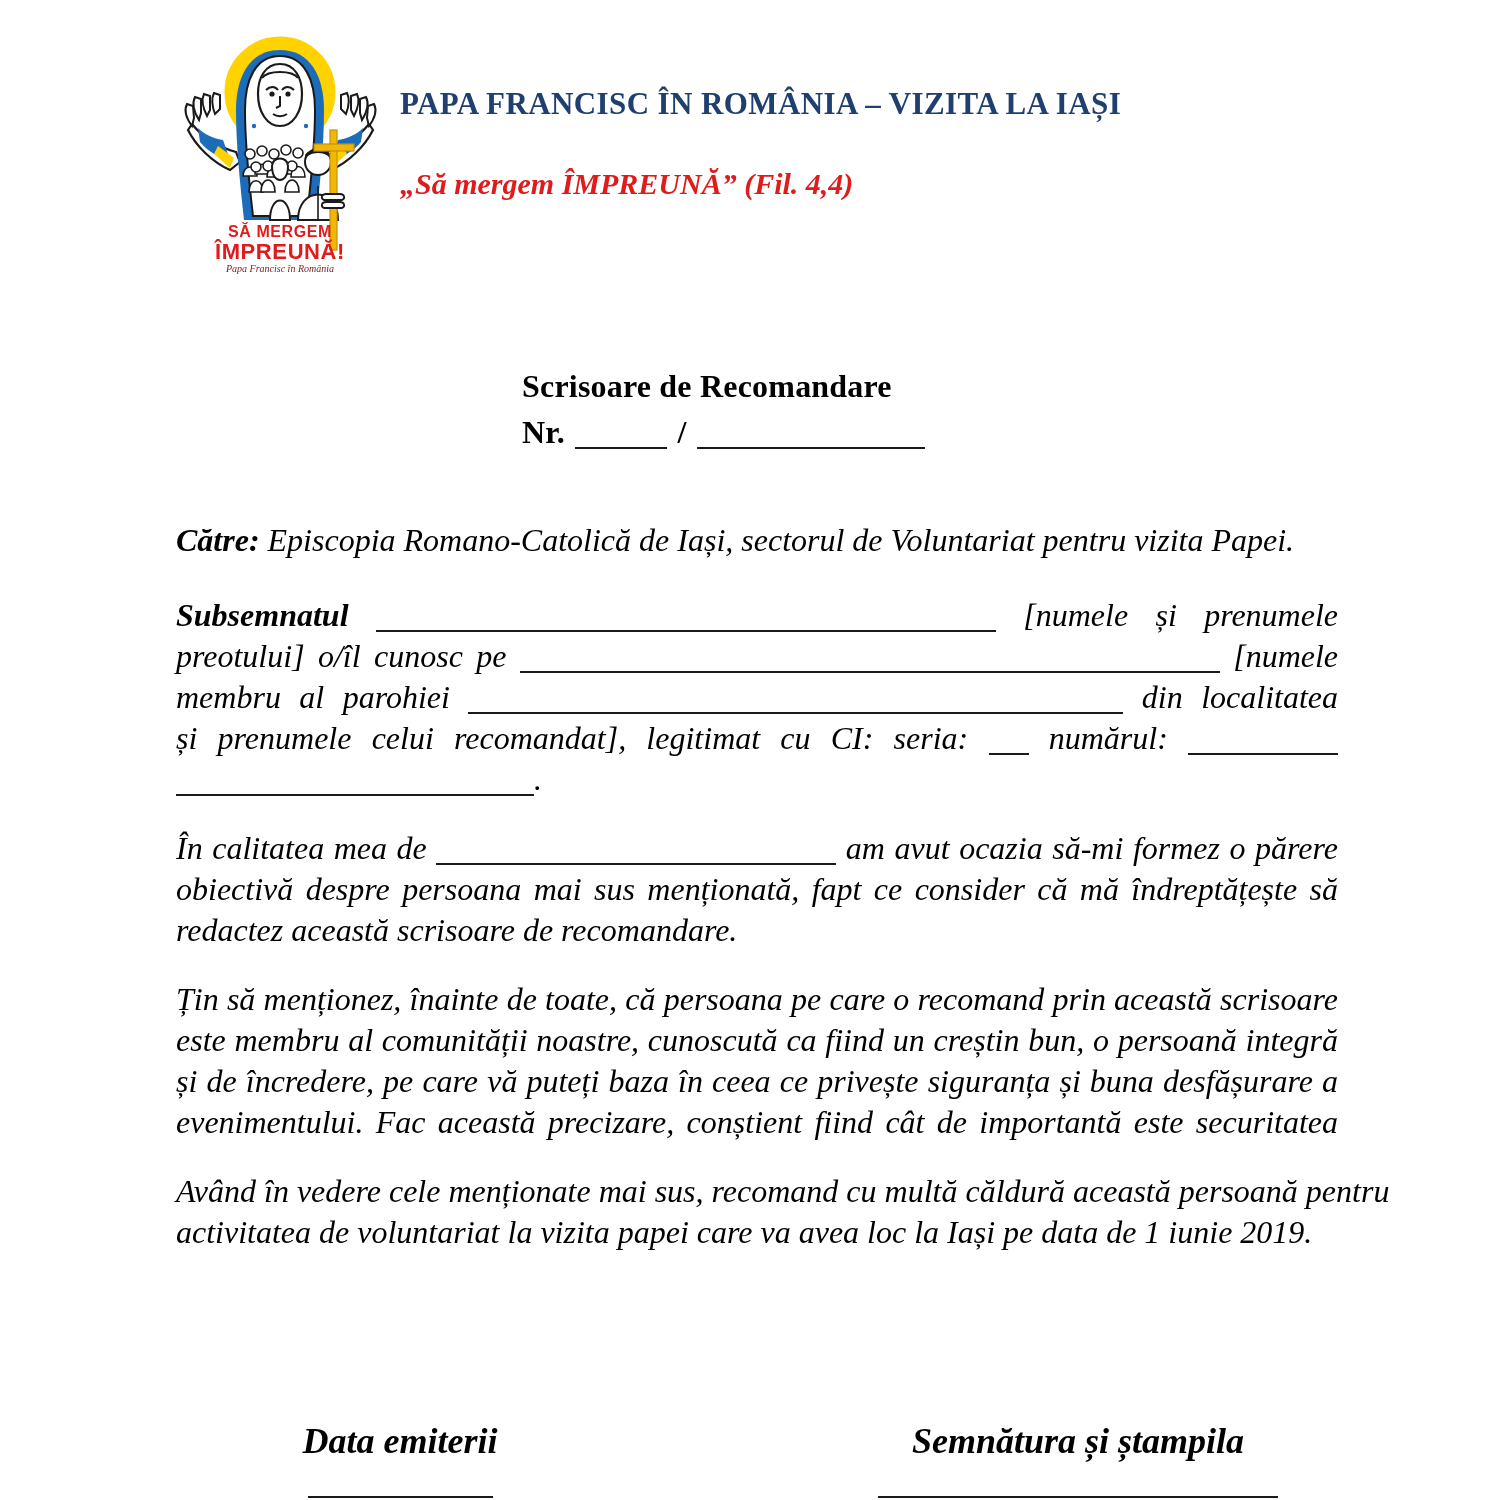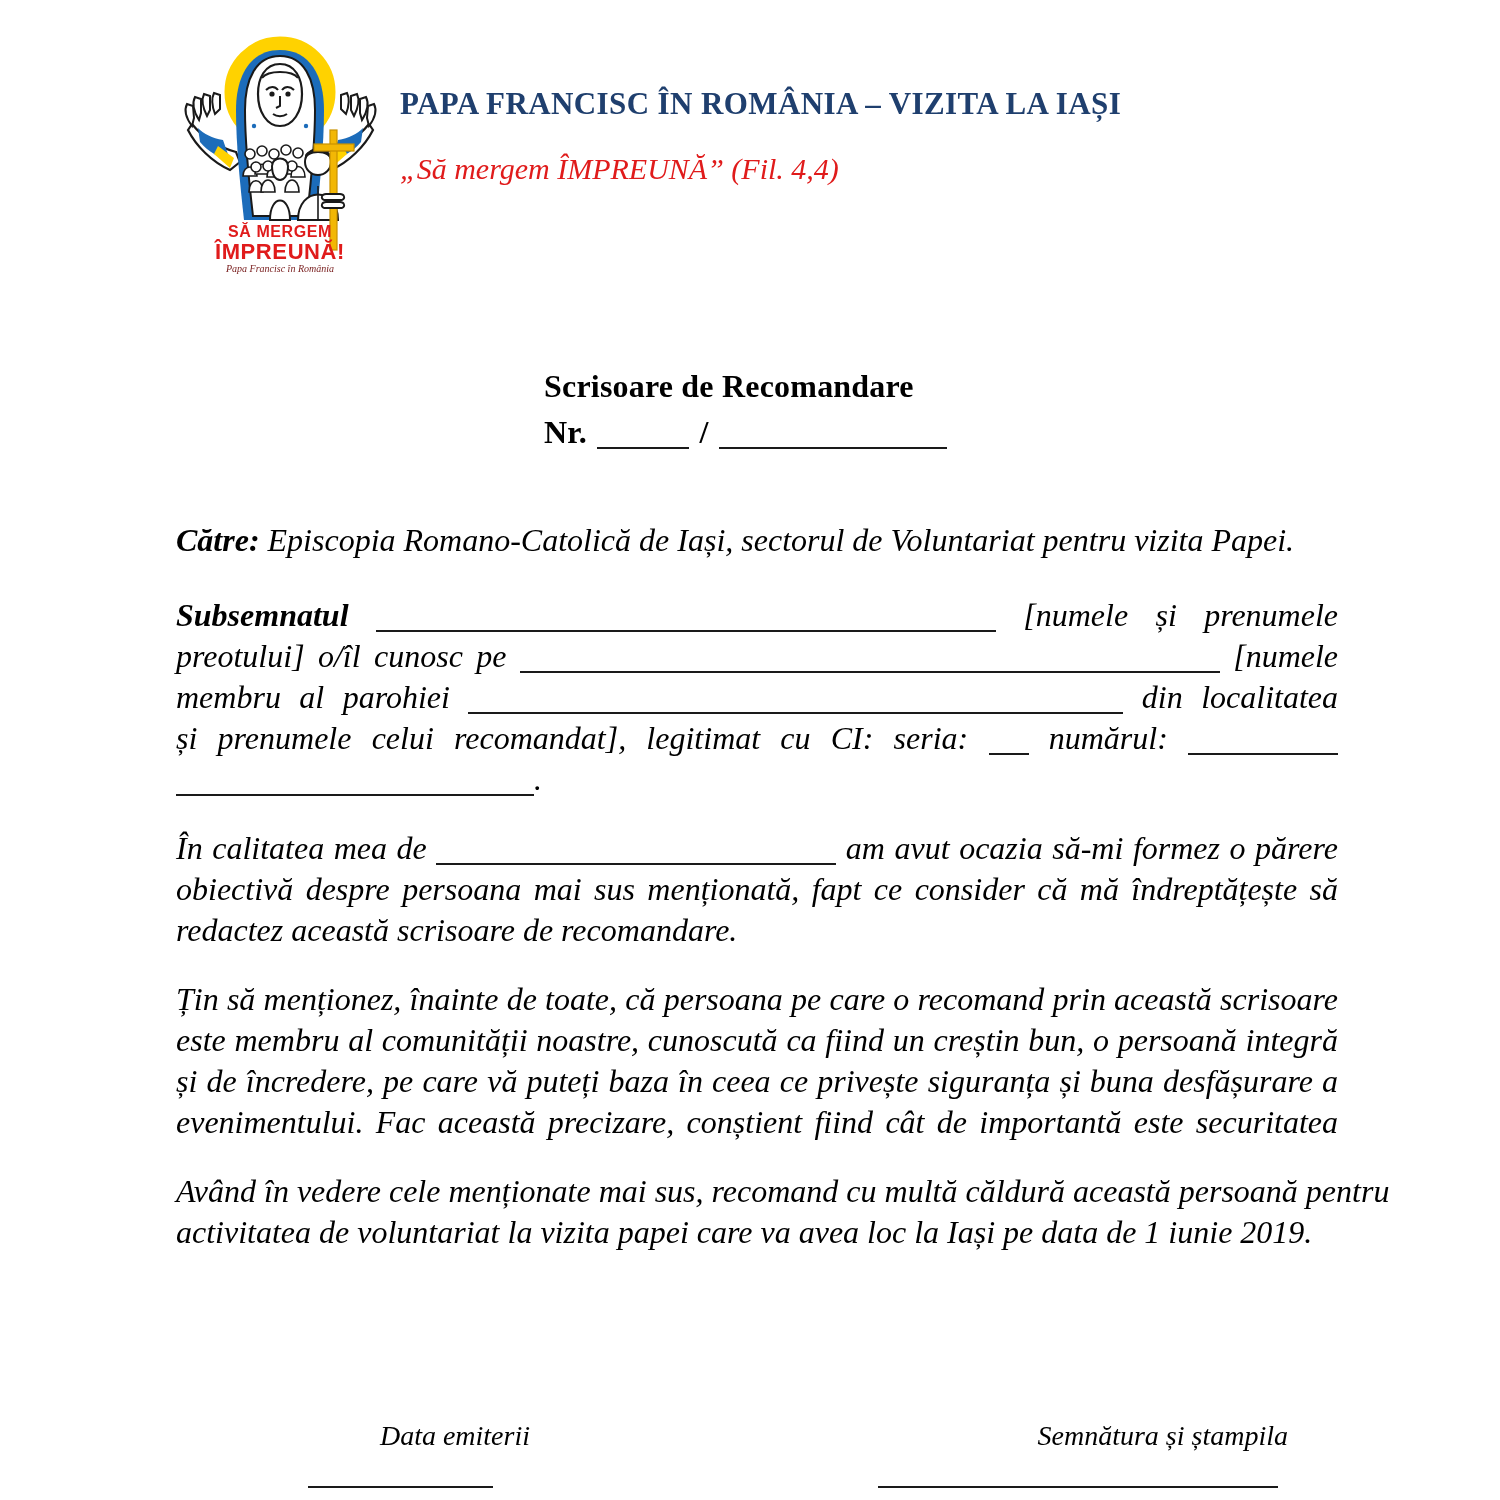--- a/index.html
+++ b/index.html
@@ -61,32 +61,32 @@
   .hdr-date {
     font-family: "Liberation Serif", "DejaVu Serif", serif;
     font-weight: normal;
     font-size: 27px;
     color: #2b4a73;
     line-height: 1.35;
     margin-top: 8px;
   }
   .hdr-motto {
     font-family: "Liberation Serif", "DejaVu Serif", serif;
-    font-weight: normal;
+    font-weight: bold;
     font-style: italic;
     font-size: 30px;
     color: #e01b1b;
-    margin-top: 28px;
+    margin-top: 43px;
     white-space: nowrap;
   }
 
   
   .doc-title {
     position: absolute;
-    left: 544px;
+    left: 522px;
     top: 363px;
     font-weight: bold;
     font-size: 32px;
     line-height: 1.45;
     letter-spacing: 0.2px;
     white-space: nowrap;
   }
   .doc-title .nr-row { display: block; text-align: right; }
   .blank {
     display: inline-block;
@@ -150,25 +150,24 @@
     width: 1162px;
     height: 80px;
   }
   .sig-col {
     position: absolute;
     top: 0;
   }
   .sig-left  { left: 92px;  width: 260px; text-align: center; }
   .sig-right { left: 690px; width: 420px; text-align: center; }
   .sig-label {
-    font-weight: normal;
+    font-weight: bold;
     font-style: italic;
-    font-size: 28px;
-    white-space: nowrap;
-    text-align: right;
+    font-size: 36px;
+    white-space: nowrap;
   }
   .sig-rule {
     margin-top: 34px;
     border-top: 2.5px solid #1a1a1a;
     width: 100%;
   }
   .sig-left .sig-rule  { width: 185px; margin-left: auto; margin-right: auto; }
   .sig-right .sig-rule { width: 400px; margin-left: auto; margin-right: auto; }
 </style>
 </head>

